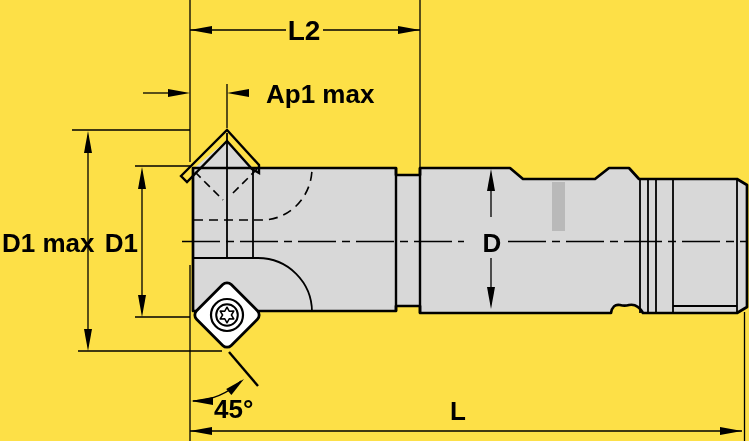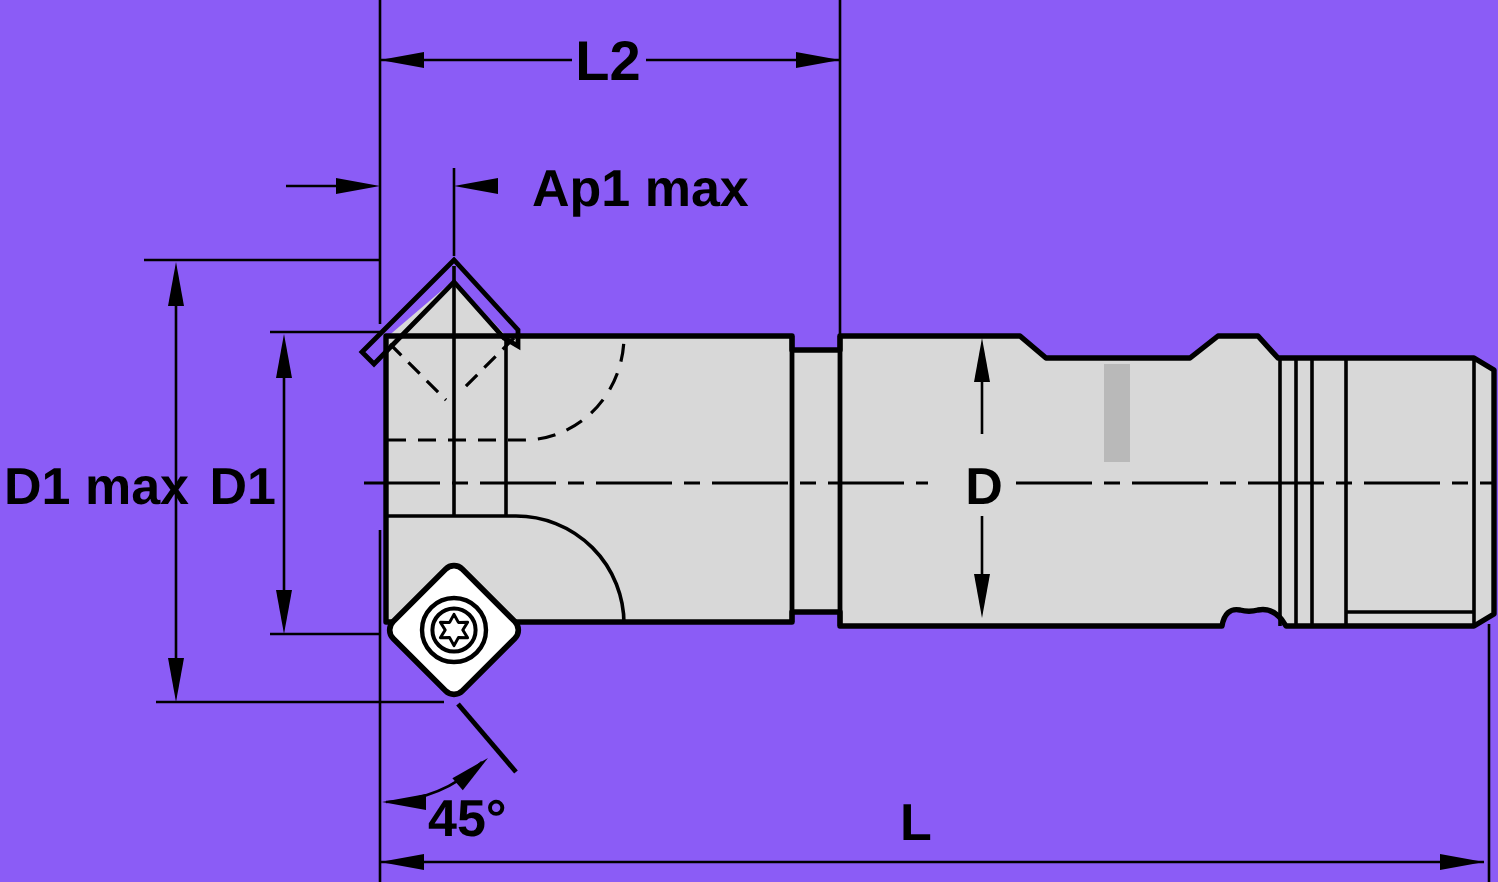--- a/index.html
+++ b/index.html
@@ -1,16 +1,16 @@
 <!DOCTYPE html>
 <html><head>
 <meta charset="utf-8">
 <style>
   html,body{margin:0;padding:0;background:#fff;}
-  .stage{position:relative;width:749px;height:441px;background:#8b5cf6;overflow:hidden;}
+  .stage{position:relative;width:749px;height:441px;background:#fde047;overflow:hidden;}
   svg{display:block;}
   .s-dim{stroke:#000;stroke-width:1.3;fill:none;}
   .s-arrow{fill:#000;stroke:none;}
   .s-out{stroke:#000;stroke-width:2.7;fill:none;stroke-linejoin:round;}
   .s-thick{stroke:#000;stroke-width:2.4;fill:none;}
   .s-in{stroke:#000;stroke-width:1.8;fill:none;}
   .s-dash{stroke:#000;stroke-width:1.6;fill:none;stroke-dasharray:9 6;}
   .s-dashv{stroke:#000;stroke-width:1.6;fill:none;stroke-dasharray:8 5;}
   .s-center{stroke:#000;stroke-width:1.4;fill:none;stroke-dasharray:38 6 8 6;}
   .t-label{font-family:"Liberation Sans",sans-serif;font-weight:bold;font-size:26px;fill:#000;}

